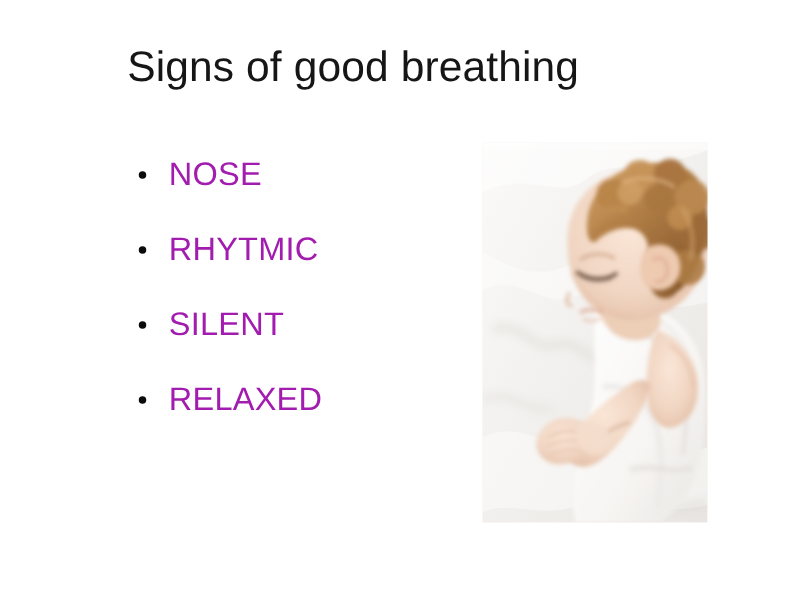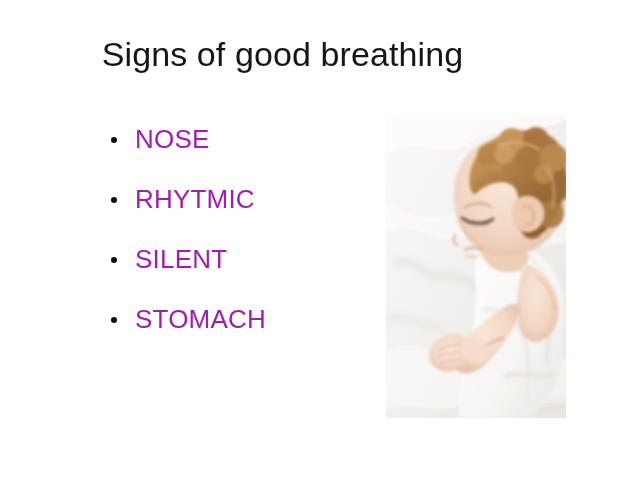--- a/index.html
+++ b/index.html
@@ -105,21 +105,21 @@
     <li class="bullet-item">
       <span class="bullet-dot"></span>
       <span class="bullet-label">RHYTMIC</span>
     </li>
     <li class="bullet-item">
       <span class="bullet-dot"></span>
       <span class="bullet-label">SILENT</span>
     </li>
     <li class="bullet-item">
       <span class="bullet-dot"></span>
-      <span class="bullet-label">STOMACH</span>
+      <span class="bullet-label">RELAXED</span>
     </li>
   </ul>
 
   <div class="photo-frame">
     <svg viewBox="0 0 180 304" preserveAspectRatio="xMidYMid slice" role="img">
       <defs>
         <linearGradient id="beddingGrad" x1="0" y1="0" x2="1" y2="1">
           <stop offset="0%" stop-color="#fbfaf9"></stop>
           <stop offset="45%" stop-color="#f3f1ef"></stop>
           <stop offset="100%" stop-color="#e8e5e2"></stop>

